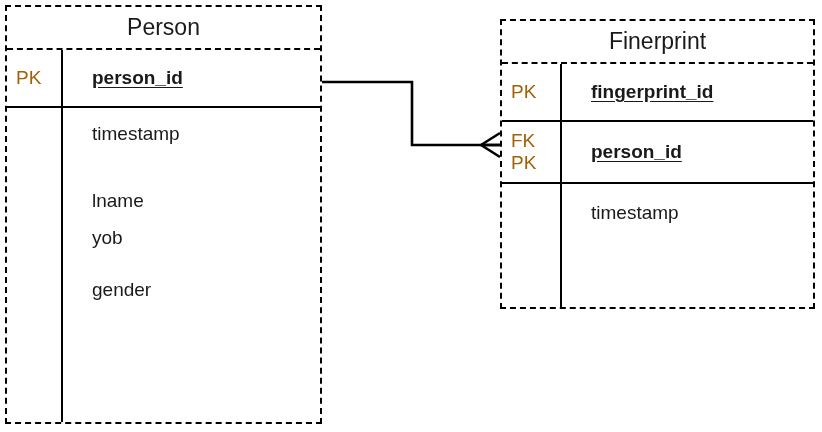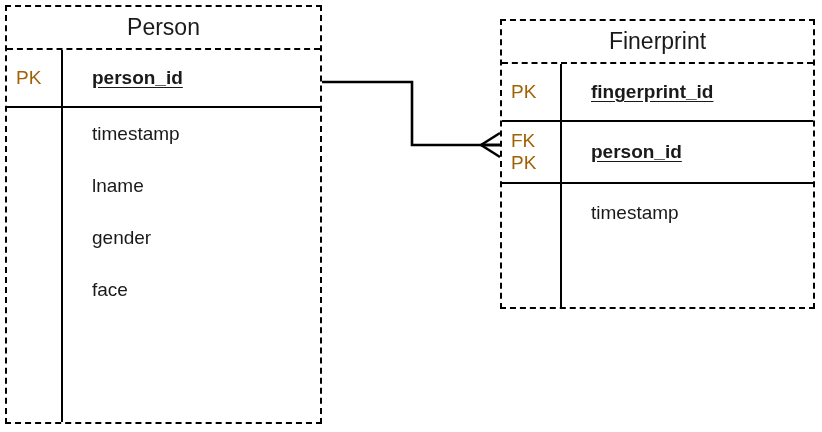--- a/index.html
+++ b/index.html
@@ -114,41 +114,41 @@
       </div>
 
       <div class="row" style="height:52px;">
         <span class="key-cell" style="width:54px;">
           <span></span>
         </span>
         <span class="name-cell">timestamp</span>
       </div>
 
 
-      <div class="row" style="height:52px;">
+      <div class="row" style="height:52px;align-items:flex-end;">
         <span class="key-cell" style="width:54px;">
           <span></span>
         </span>
         <span class="name-cell">lname</span>
       </div>
 
+      <div class="row" style="height:52px;">
+        <span class="key-cell" style="width:54px;">
+          <span></span>
+        </span>
+        <span class="name-cell">yob</span>
+      </div>
 
       <div class="row" style="height:52px;">
         <span class="key-cell" style="width:54px;">
           <span></span>
         </span>
         <span class="name-cell">gender</span>
       </div>
 
-      <div class="row" style="height:52px;">
-        <span class="key-cell" style="width:54px;">
-          <span></span>
-        </span>
-        <span class="name-cell">face</span>
-      </div>
     </div>
   </div>
 
   <div class="entity" style="left:500px; top:19px; width:315px; height:290px;">
 
     <div class="entity-title" style="height:43px;">Finerprint</div>
 
     <div class="rows">
       <div class="col-divider" style="left:58px; top:0px; height:243px;"></div>
 

